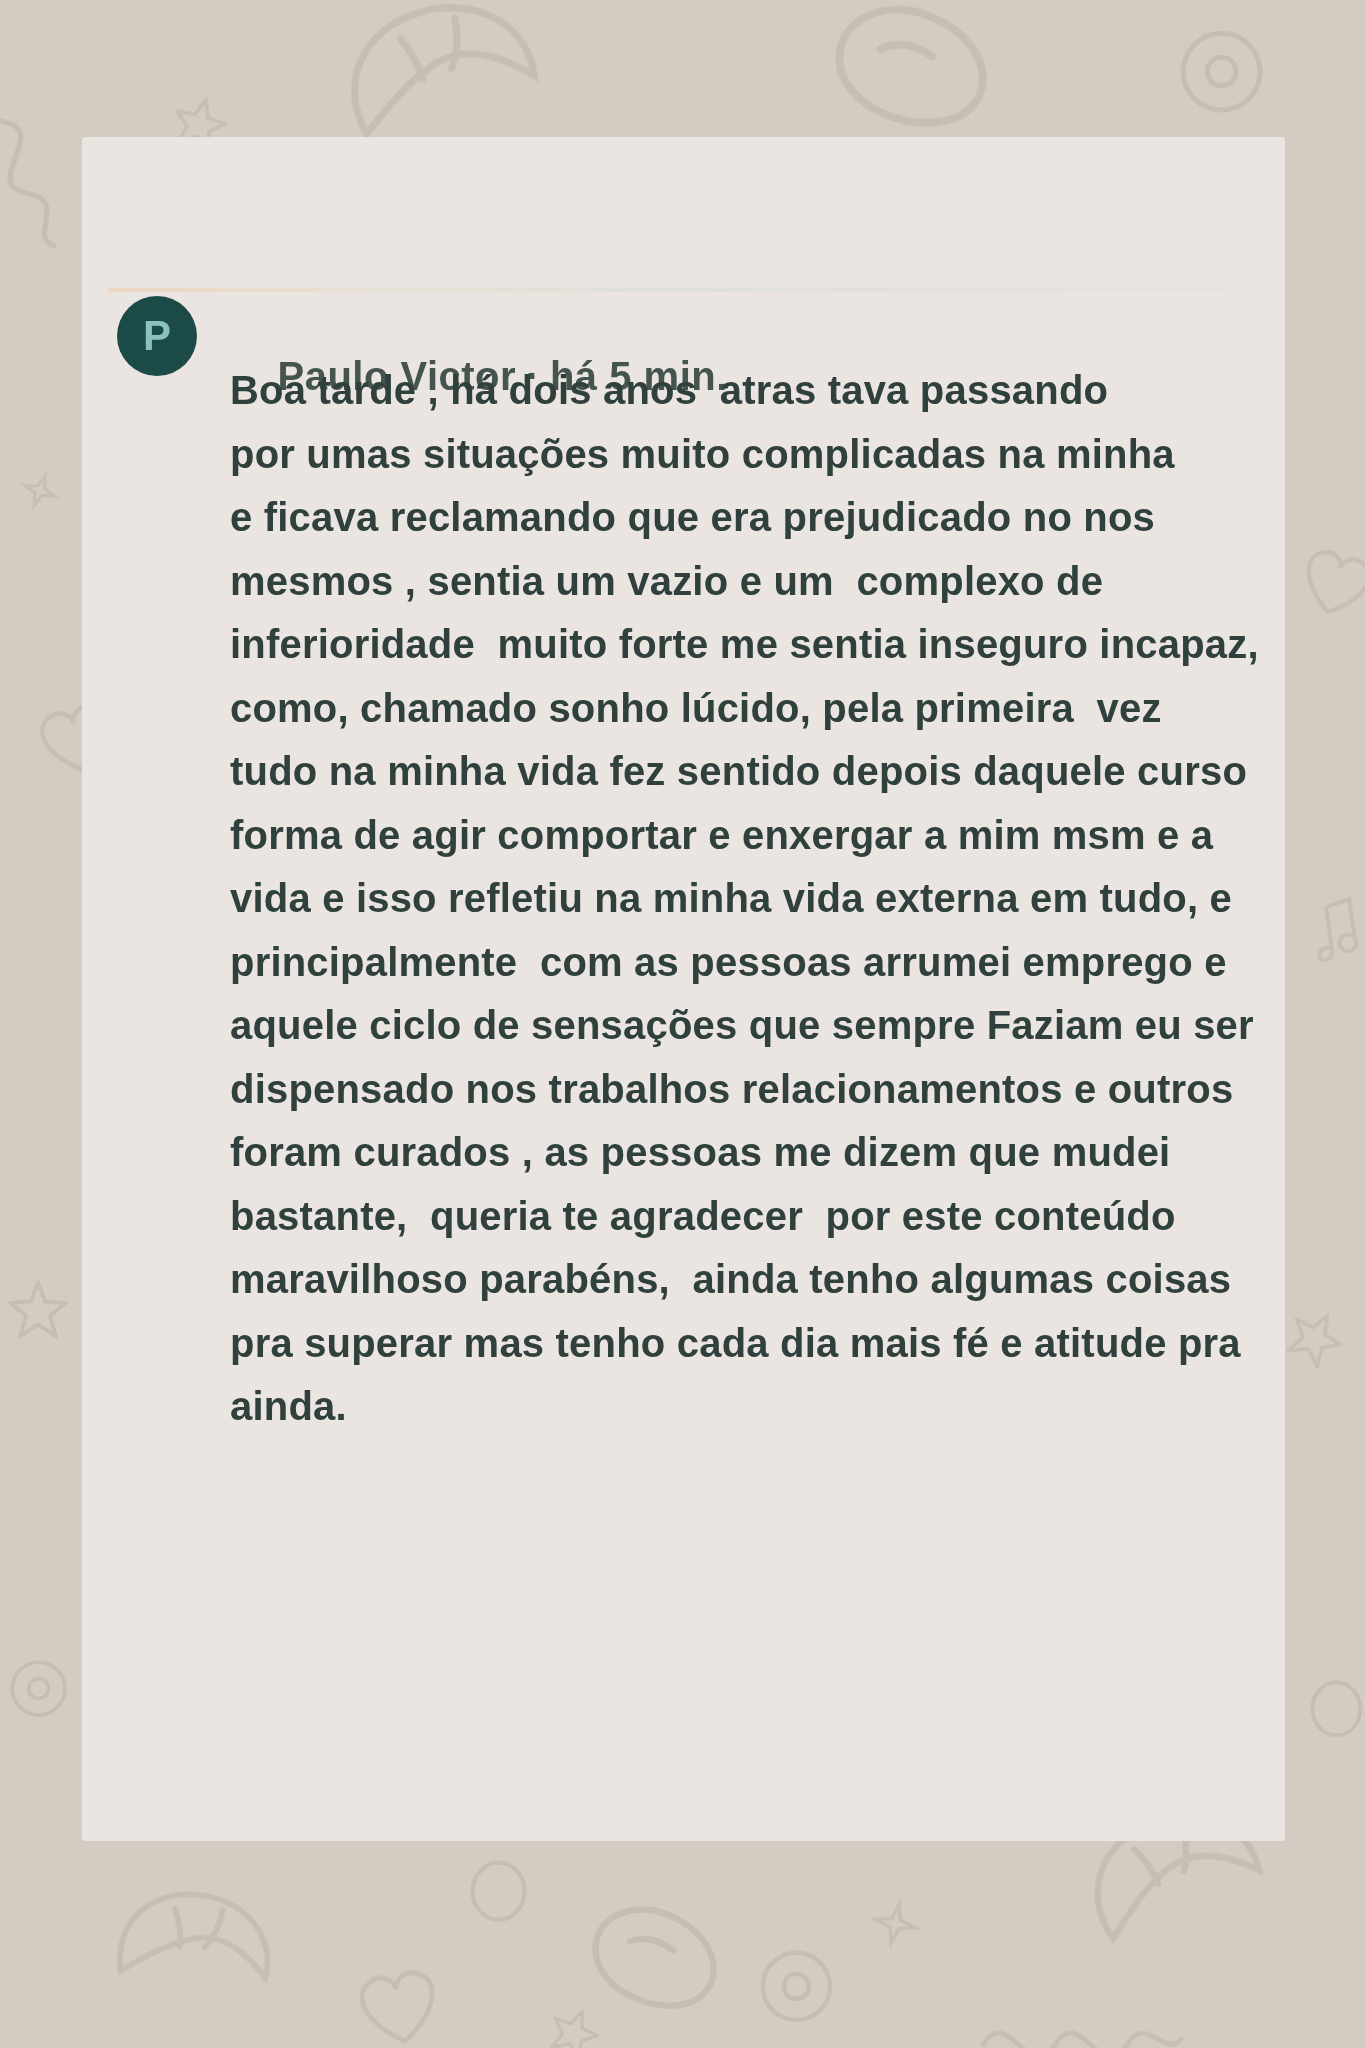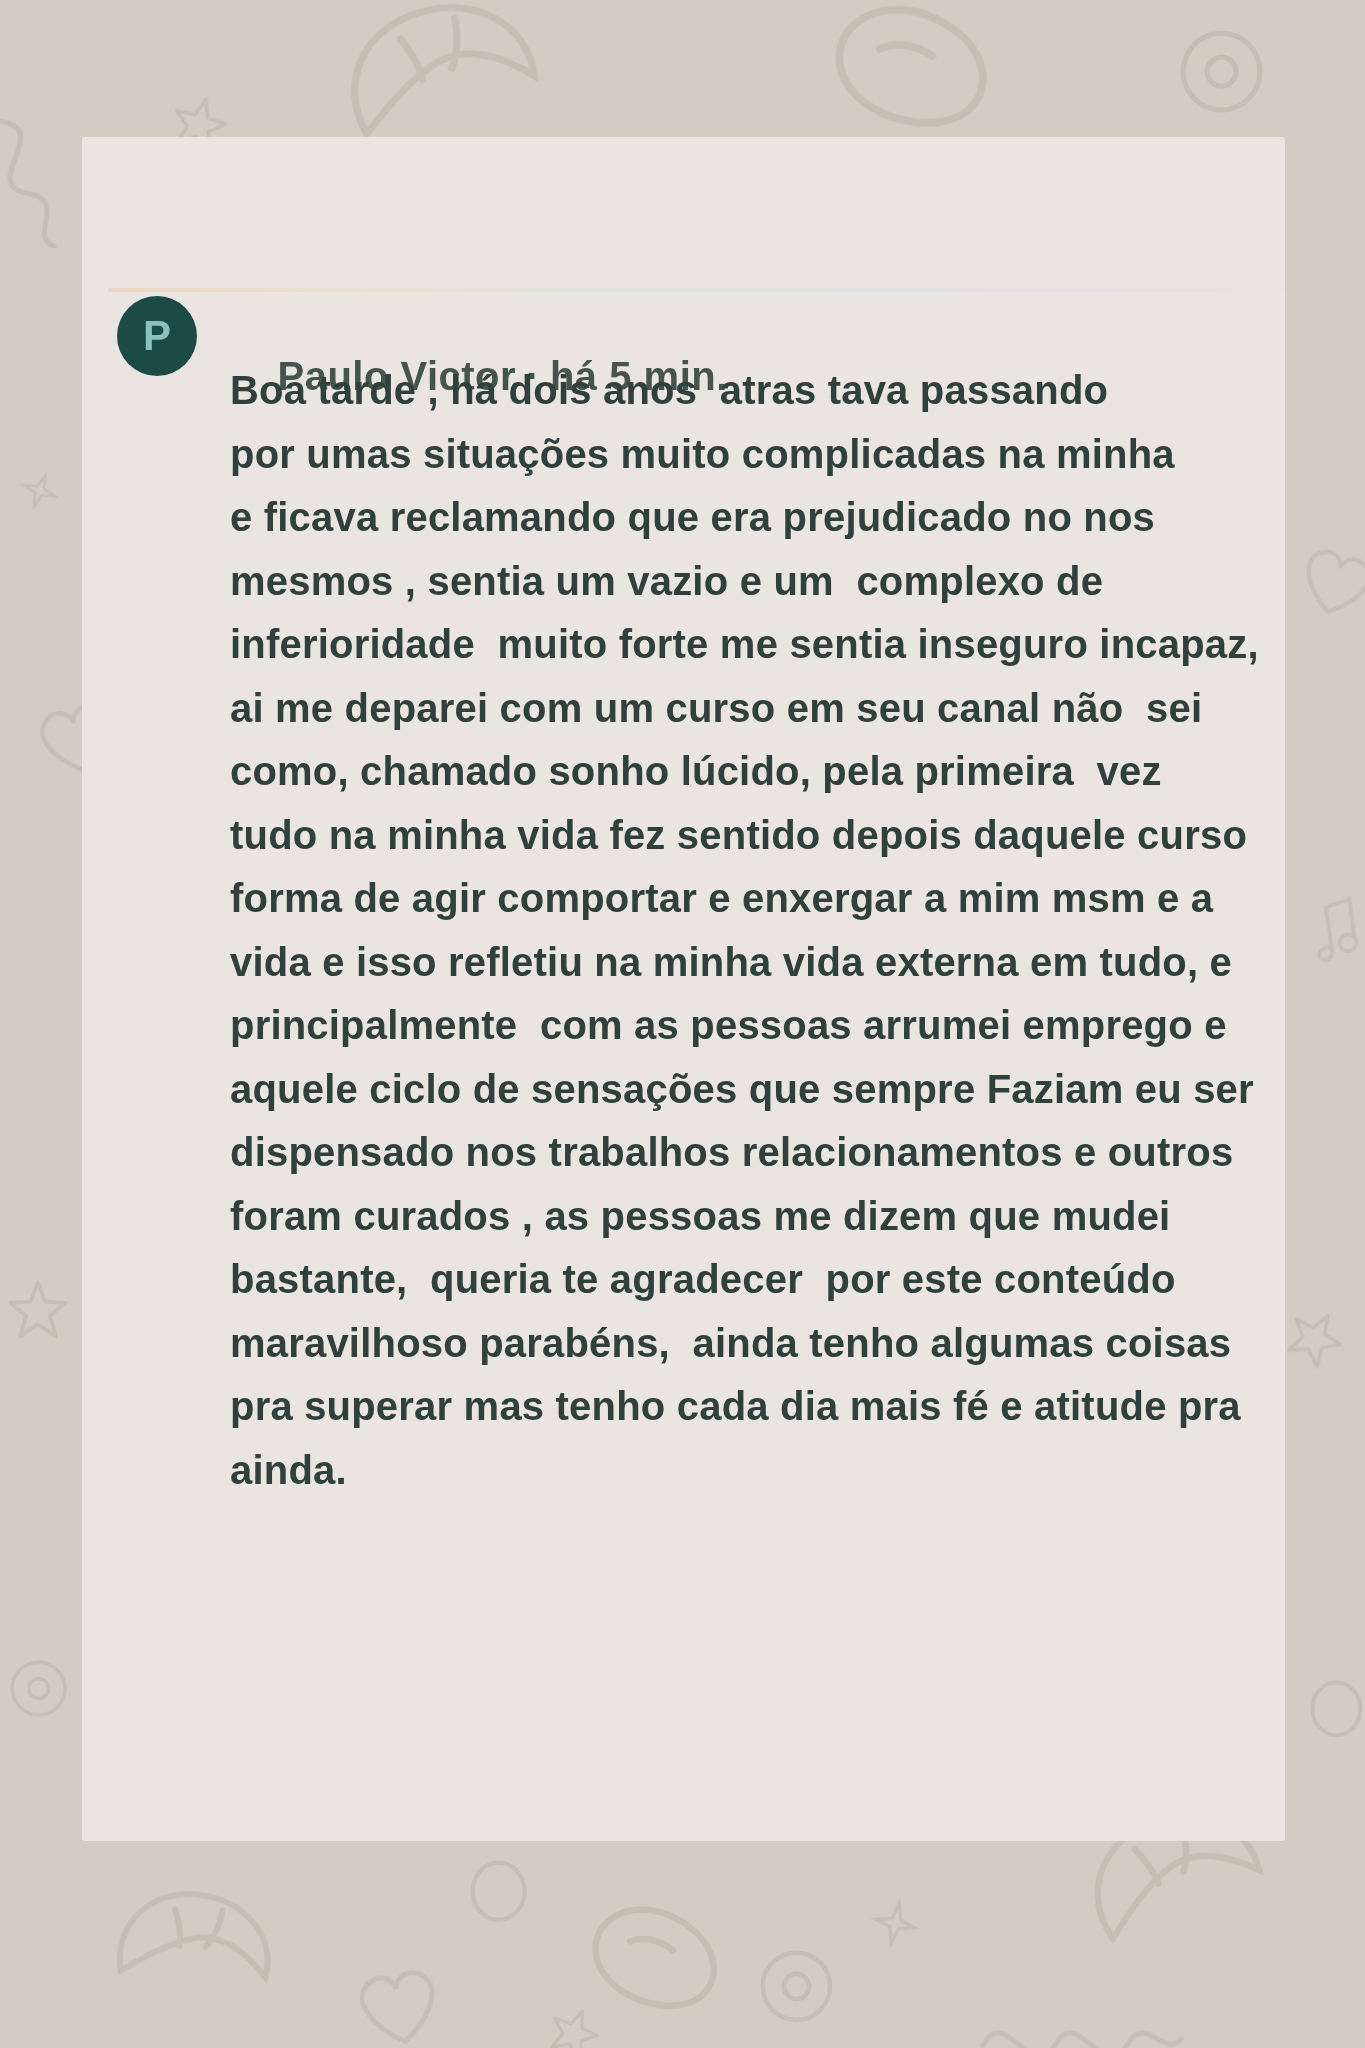--- a/index.html
+++ b/index.html
@@ -174,21 +174,20 @@
   <div class="comment-header">
     <span>Paulo Victor</span><span class="sep">·</span><span>há 5 min.</span>
   </div>
 
   <div class="comment-body">
     <div class="line">Boa tarde , há dois anos  atras tava passando</div>
     <div class="line">por umas situações muito complicadas na minha</div>
     <div class="line">e ficava reclamando que era prejudicado no nos</div>
     <div class="line">mesmos , sentia um vazio e um  complexo de</div>
     <div class="line">inferioridade  muito forte me sentia inseguro incapaz,</div>
-    <div class="line">ai me deparei com um curso em seu canal não  sei</div>
     <div class="line">como, chamado sonho lúcido, pela primeira  vez</div>
     <div class="line">tudo na minha vida fez sentido depois daquele curso</div>
     <div class="line">forma de agir comportar e enxergar a mim msm e a</div>
     <div class="line">vida e isso refletiu na minha vida externa em tudo, e</div>
     <div class="line">principalmente  com as pessoas arrumei emprego e</div>
     <div class="line">aquele ciclo de sensações que sempre Faziam eu ser</div>
     <div class="line">dispensado nos trabalhos relacionamentos e outros</div>
     <div class="line">foram curados , as pessoas me dizem que mudei</div>
     <div class="line">bastante,  queria te agradecer  por este conteúdo</div>
     <div class="line">maravilhoso parabéns,  ainda tenho algumas coisas</div>

